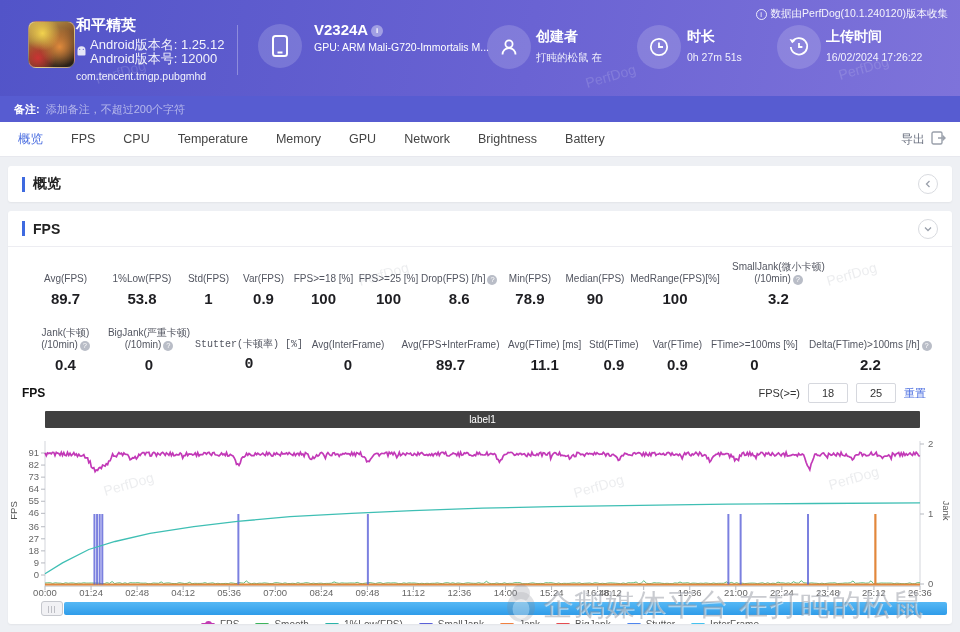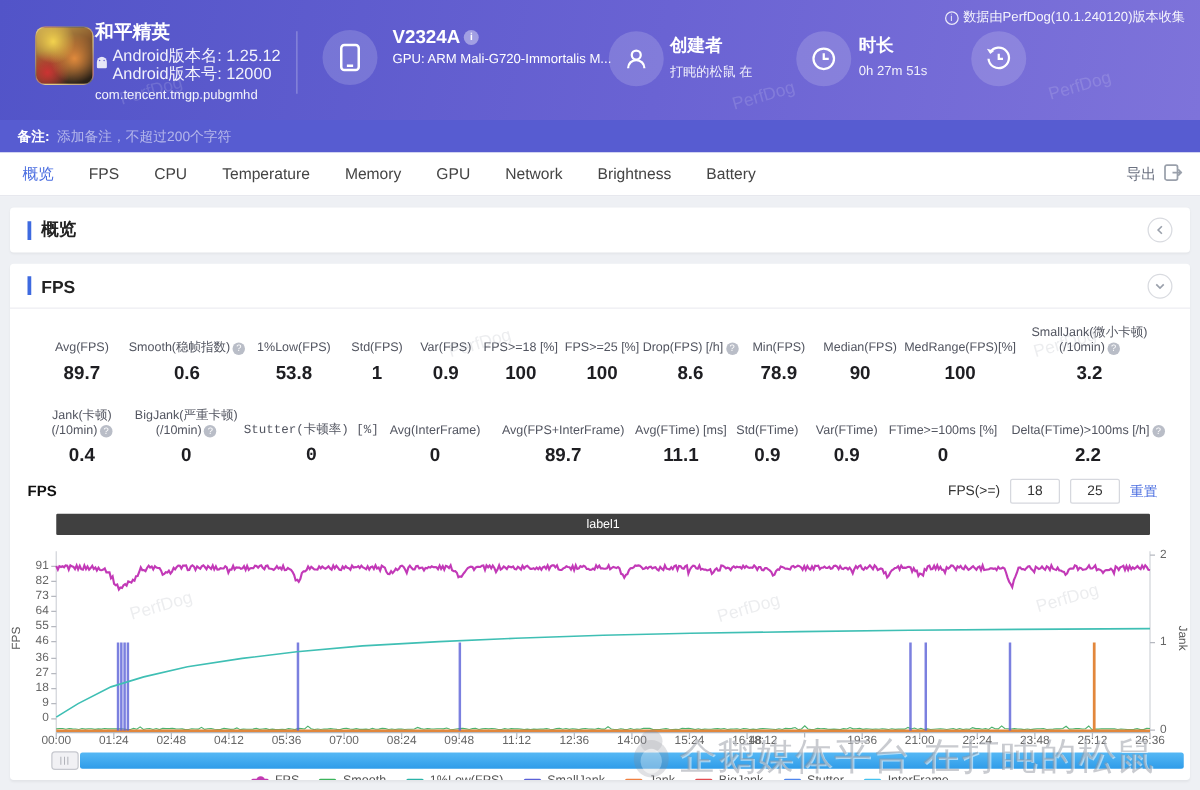--- a/index.html
+++ b/index.html
@@ -147,20 +147,24 @@
     <div class="hsub">0h 27m 51s</div>
   </div>
 
   <div class="hcirc" style="left:777px; top:25px;">
     <svg width="22" height="22" viewBox="0 0 22 22">
         <path d="M4 6 A8.2 8.2 0 1 1 2.8 11" fill="none" stroke="#fff" stroke-width="1.8"></path>
         <path d="M1.5 3 L4.2 7.2 L7.5 4.6 Z" fill="#fff"></path>
         <path d="M11 7 V11 H14.4" fill="none" stroke="#fff" stroke-width="1.8"></path>
       </svg>
   </div>
+  <div class="hblock" style="left:826px; top:28px;">
+    <div class="hlabel">上传时间</div>
+    <div class="hsub">16/02/2024 17:26:22</div>
+  </div>
 
   <div class="collect">
     <span class="i-out">i</span>
     <span>数据由PerfDog(10.1.240120)版本收集</span>
   </div>
 </div>
 
 <div class="remark">
   <b>备注:</b>
   <span class="ph">添加备注，不超过200个字符</span>
@@ -211,26 +215,20 @@
         <polyline points="1,2.5 4,5.5 7,2.5" fill="none" stroke="#9aa0ab" stroke-width="1.3"></polyline>
       </svg>
   </div>
 
   <div id="mrow1" class="mrow m1">
       <div class="mcell" style="flex-basis: 75px;">
         <div class="mlabel">
           <div>Avg(FPS)</div>
         </div>
         <div class="mvalue">89.7</div>
-      </div>
-      <div class="mcell" style="flex-basis: 82px;">
-        <div class="mlabel">
-          <div>Smooth(稳帧指数)<span class="qi">?</span></div>
-        </div>
-        <div class="mvalue">0.6</div>
       </div>
       <div class="mcell" style="flex-basis: 78px;">
         <div class="mlabel">
           <div>1%Low(FPS)</div>
         </div>
         <div class="mvalue">53.8</div>
       </div>
       <div class="mcell" style="flex-basis: 55px;">
         <div class="mlabel">
           <div>Std(FPS)</div>

